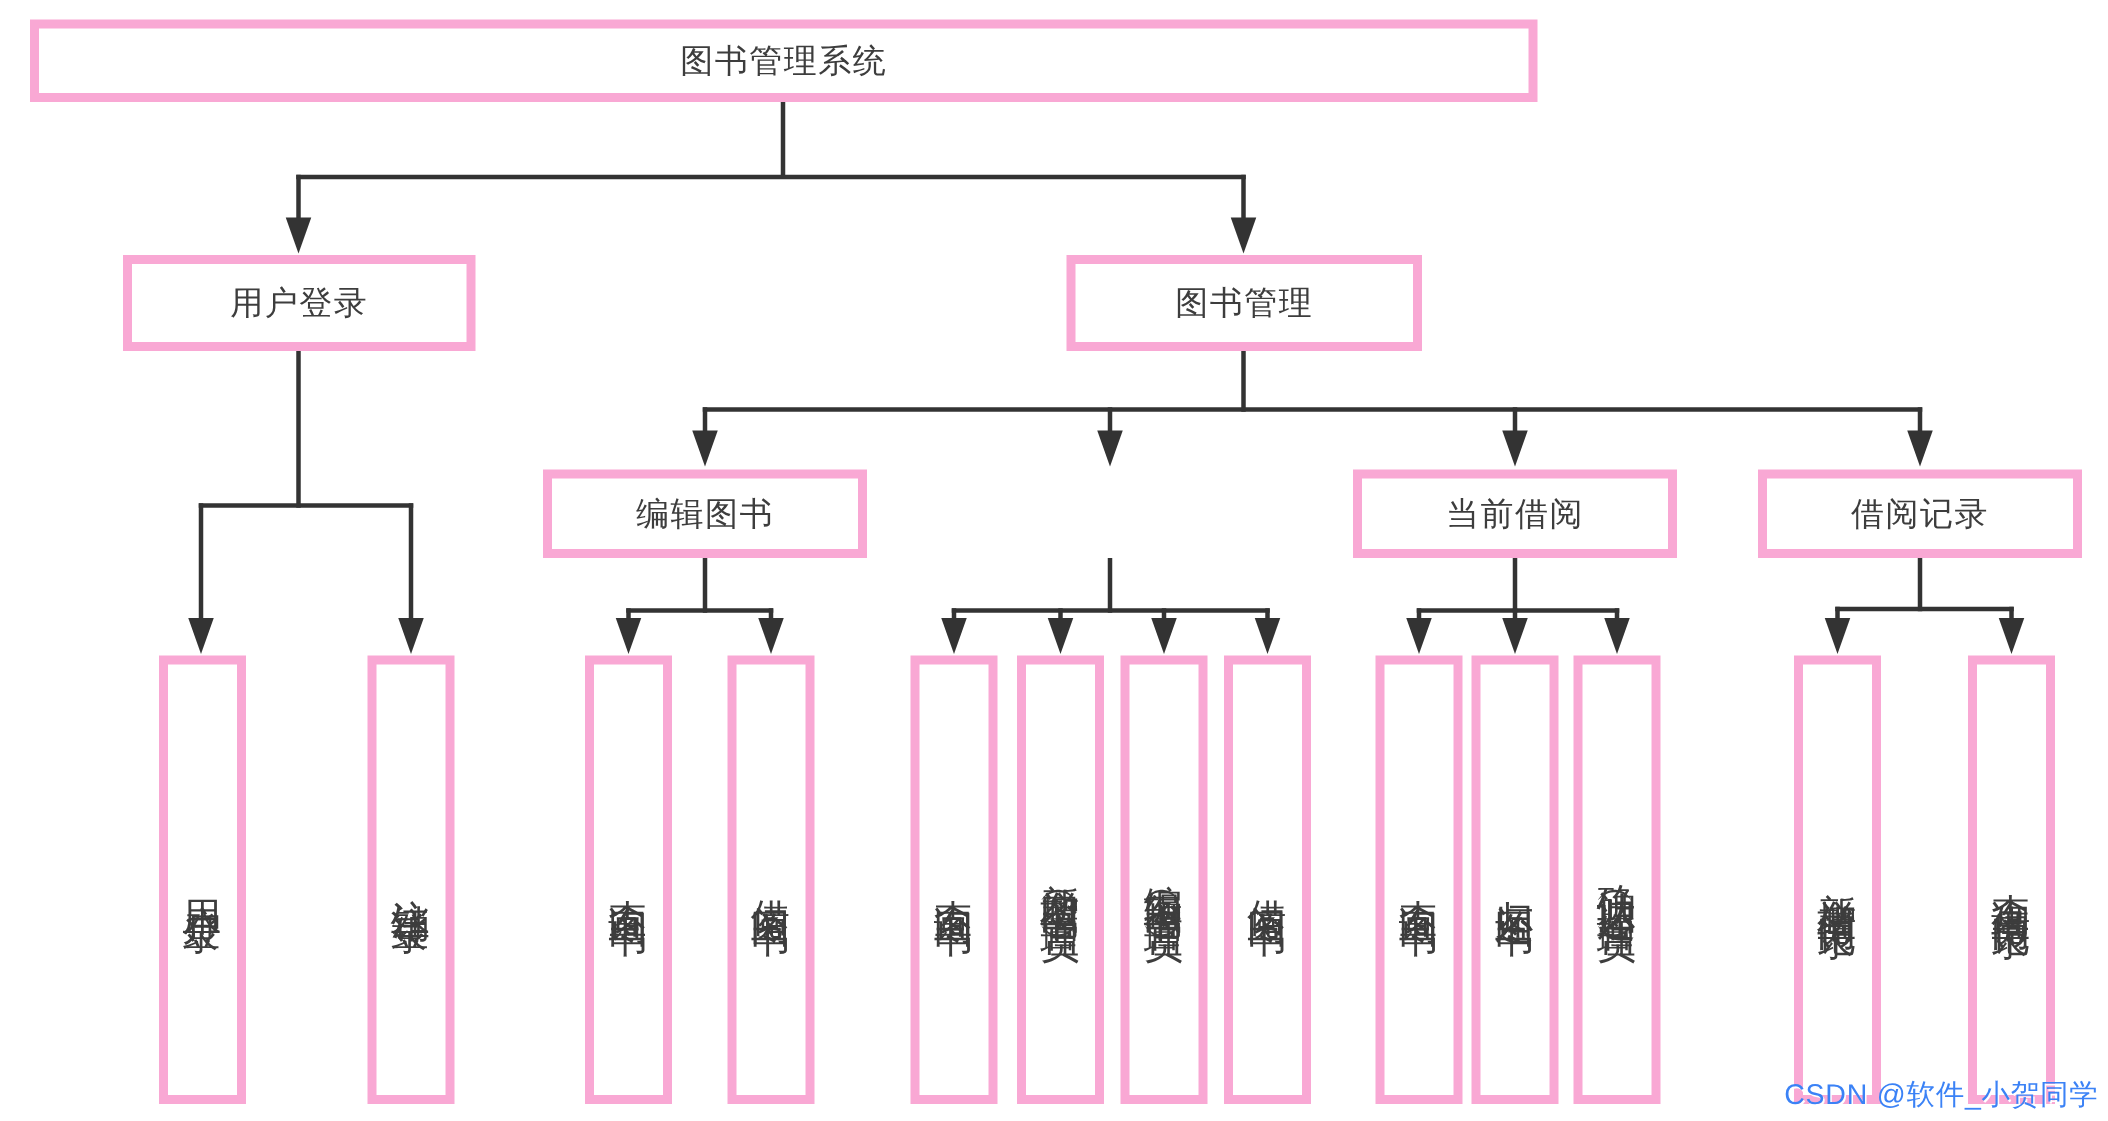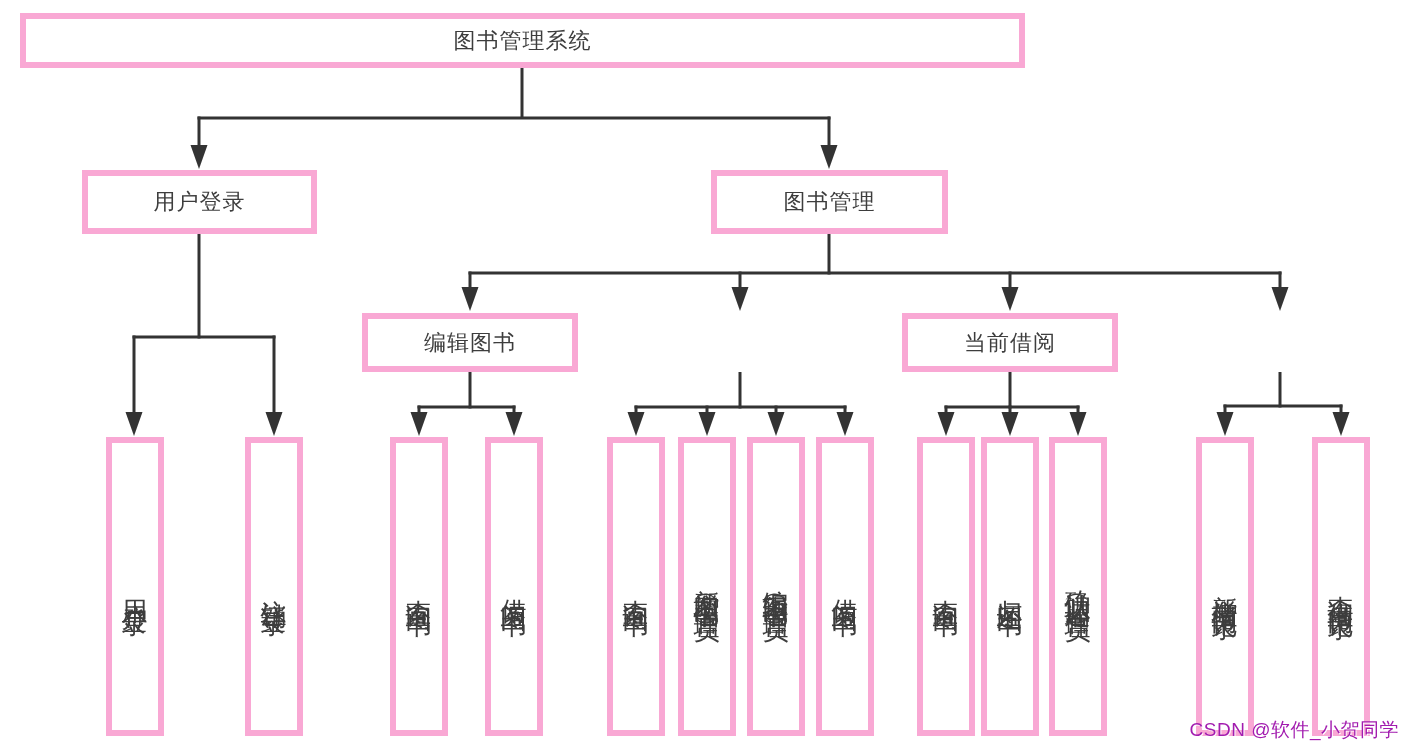--- a/index.html
+++ b/index.html
@@ -53,21 +53,21 @@
   .lf-c1 { left: 607px; }  .lf-c2 { left: 678px; }
   .lf-c3 { left: 747px; }  .lf-c4 { left: 816px; }
   .lf-d1 { left: 917px; }  .lf-d2 { left: 981px; }
   .lf-d3 { left: 1049px; }
   .lf-e1 { left: 1196px; } .lf-e2 { left: 1312px; }
   .watermark {
     position: absolute;
     right: 6px;
     bottom: 4px;
     font-size: 19px;
-    color: #a21caf;
+    color: #3b82f6;
     letter-spacing: 0.5px;
     text-shadow: 1px 1px 0 #ffffff;
     z-index: 2;
     white-space: nowrap;
   }
 </style>
 </head>
 <body>
 
 <div class="canvas">
@@ -148,20 +148,23 @@
   <div class="box l2b box-h">
     <span>图书管理</span>
   </div>
 
   <div class="box l3 l3-1 box-h">
     <span>编辑图书</span>
   </div>
   <div class="box l3 l3-3 box-h">
     <span>当前借阅</span>
   </div>
+  <div class="box l3 l3-4 box-h">
+    <span>借阅记录</span>
+  </div>
 
   <div class="box leaf lf-a1">
     <span>用户登录</span>
   </div>
   <div class="box leaf lf-a2">
     <span>注销登录</span>
   </div>
 
   <div class="box leaf lf-b1">
     <span>查询图书</span>

